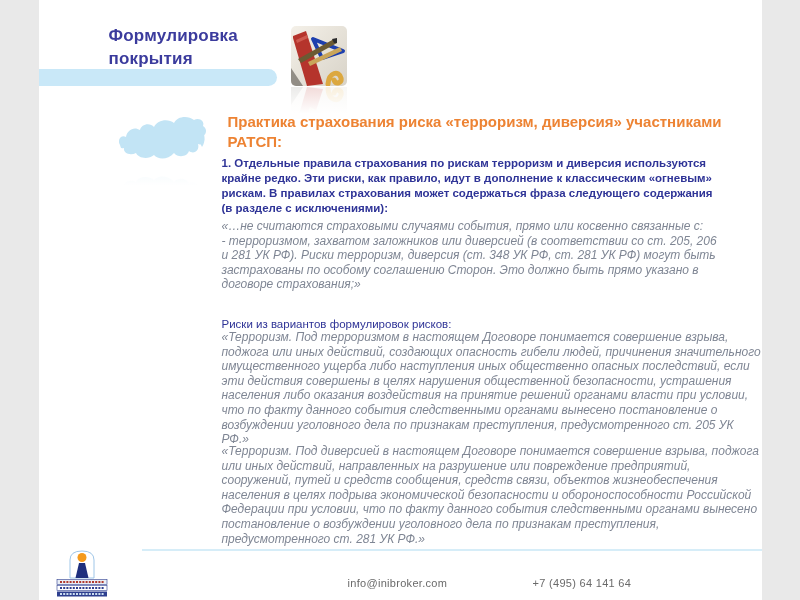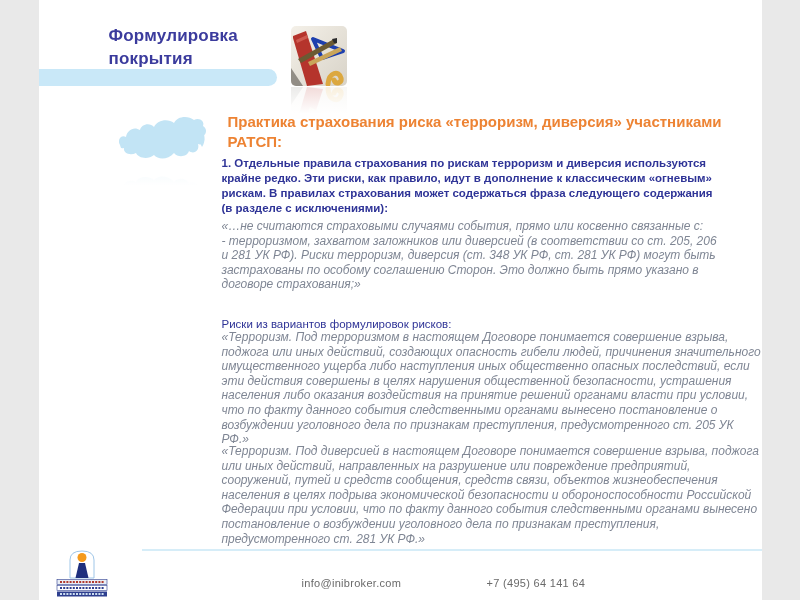--- a/index.html
+++ b/index.html
@@ -34,21 +34,21 @@
   #p2{top:219px;width:505px;}
   #p3{top:292px;}
   #pBold{top:287px;}
   #p4{top:317px;}
   #p5{top:330px;}
   #p6{top:444px;}
   
   .footer-line{position:absolute;left:103px;top:549px;width:650px;height:2px;
         background:#D6EDF8;}
   .logo{position:absolute;left:16px;top:548px;width:54px;height:50px;}
-  .footer-text{position:absolute;top:577px;font-size:11px;color:#6A6A6A;letter-spacing:.3px;}
+  .footer-text{position:absolute;top:577px;font-size:11px;color:#6A6A6A;letter-spacing:.3px;margin-left:46px;}
   #footer-email{left:263px;}
   #footer-phone{left:448px;}
   #page-num{left:746px;top:575px;font-size:12px;}
 </style>
 </head>
 <body>
 
 <svg width="0" height="0" style="position:absolute" aria-hidden="true">
   <defs>
     <linearGradient id="bgph" x1="0" y1="0" x2="1" y2="1">

